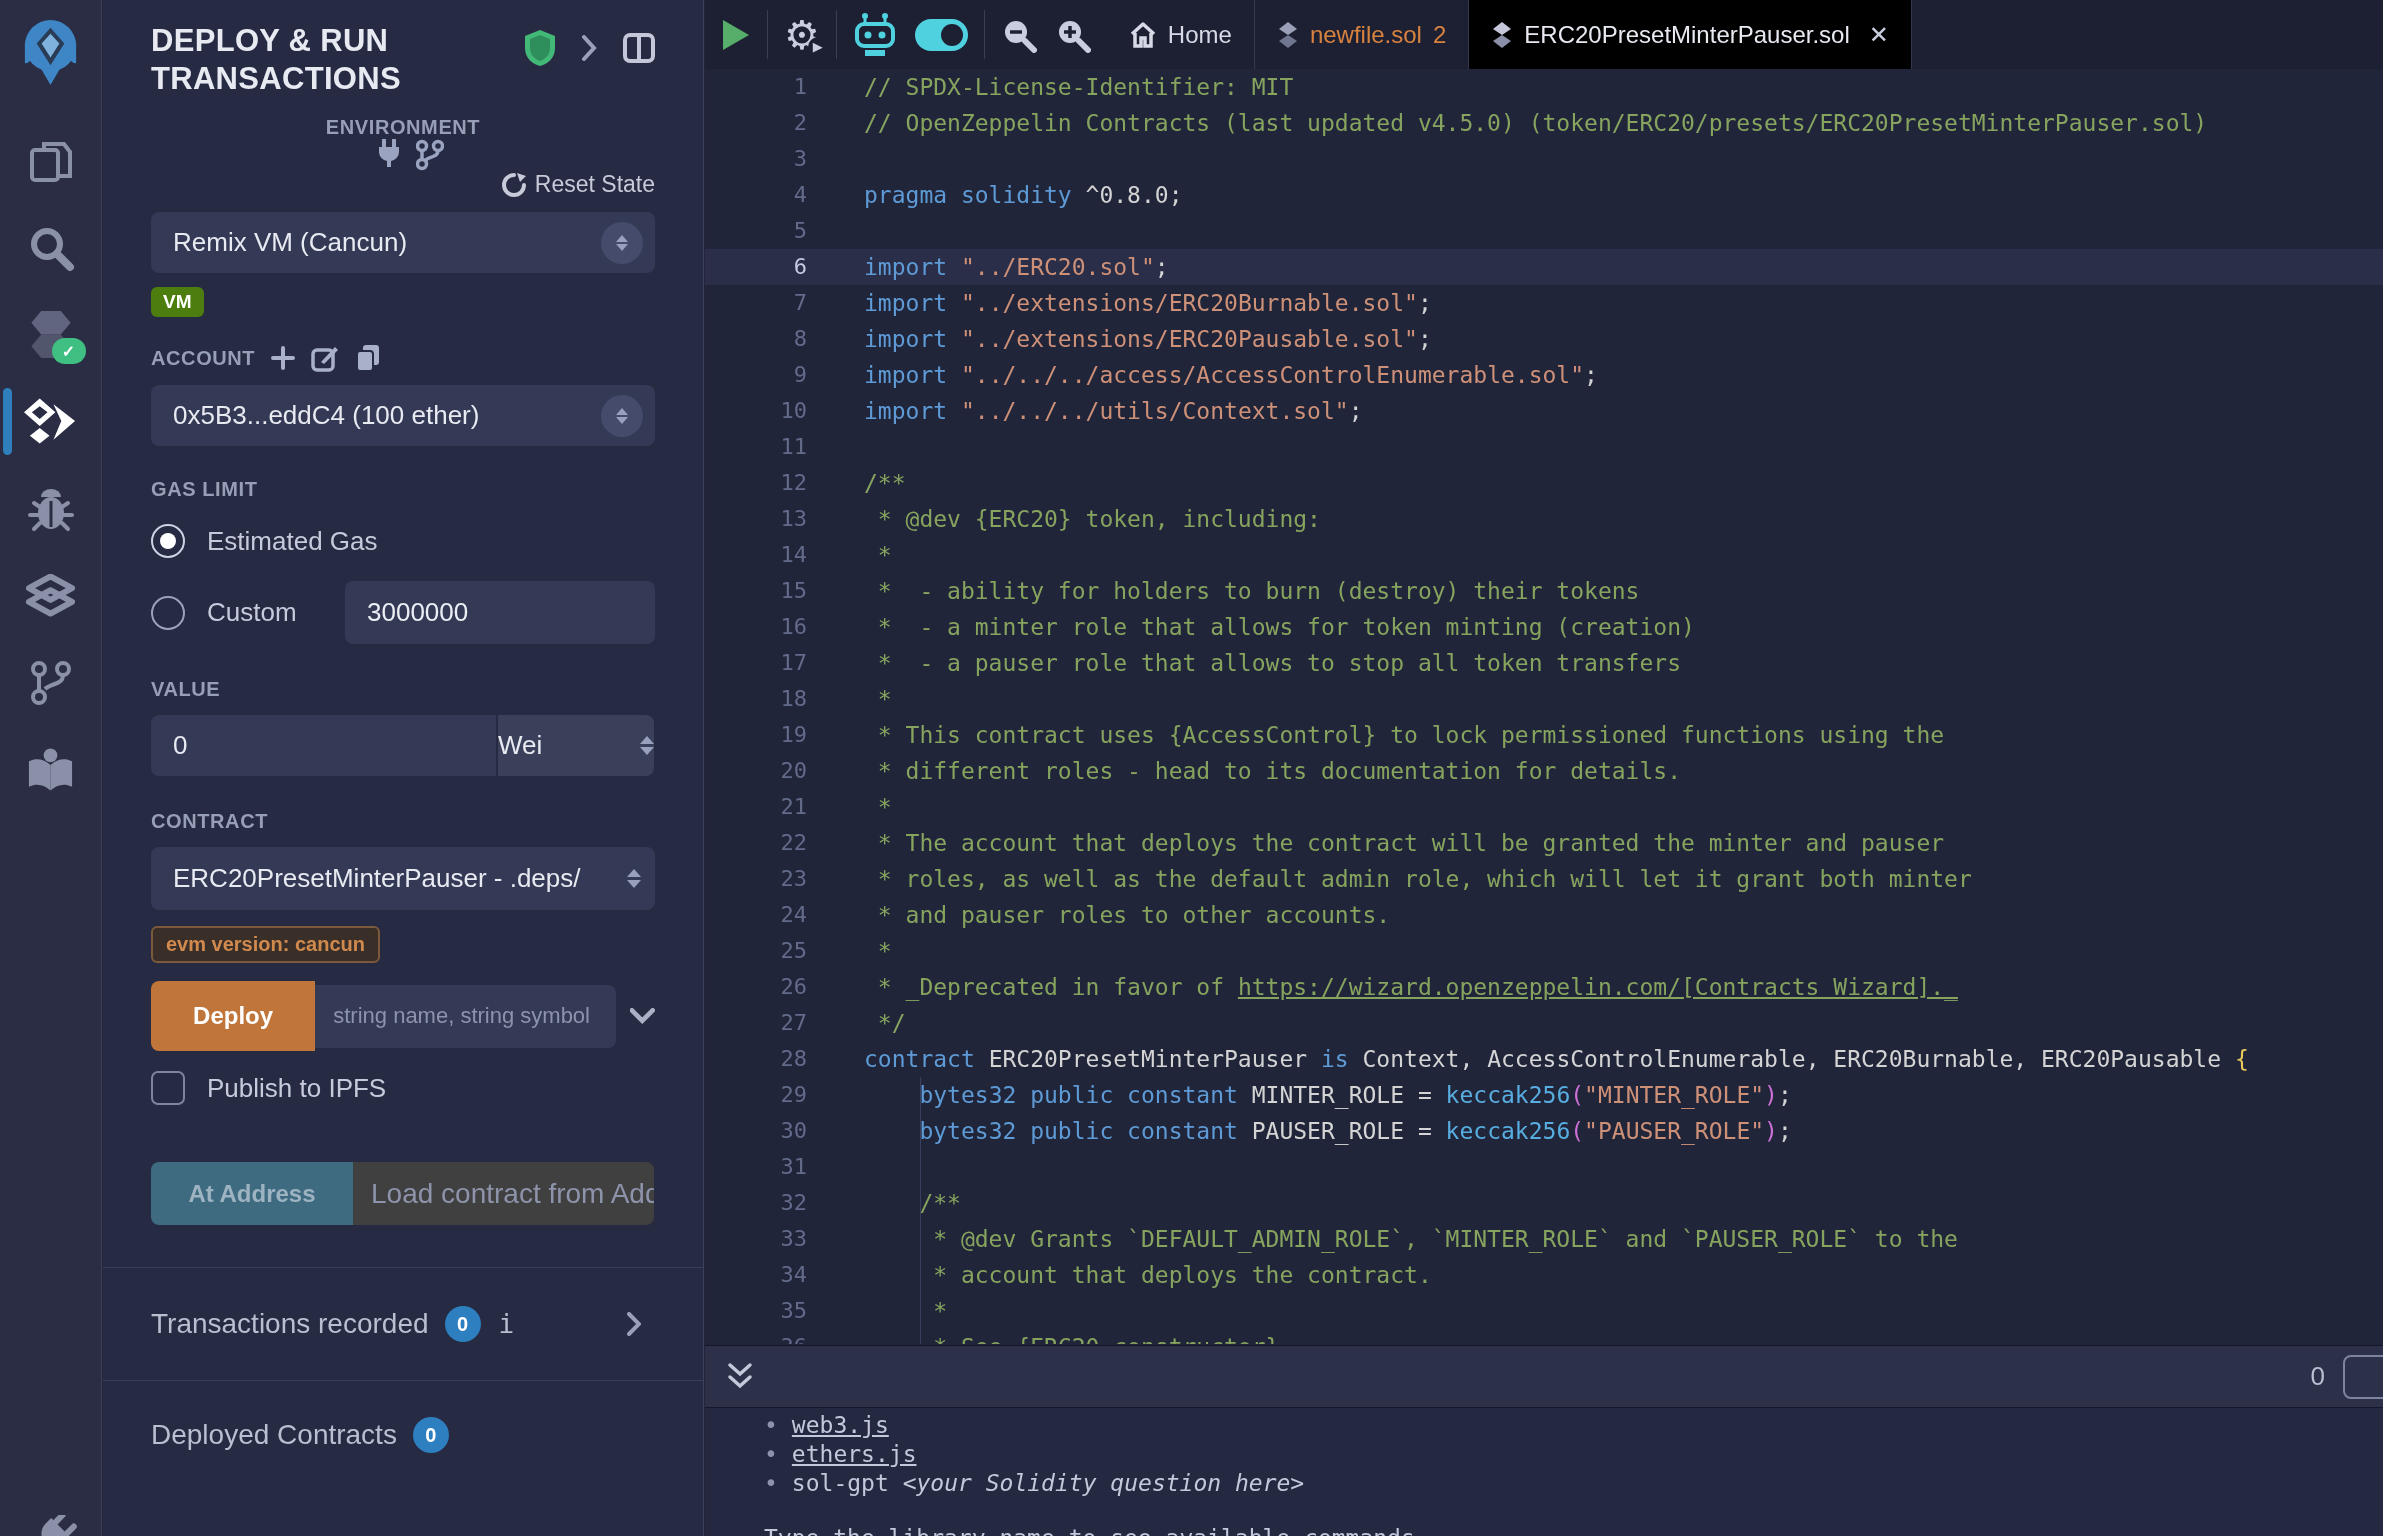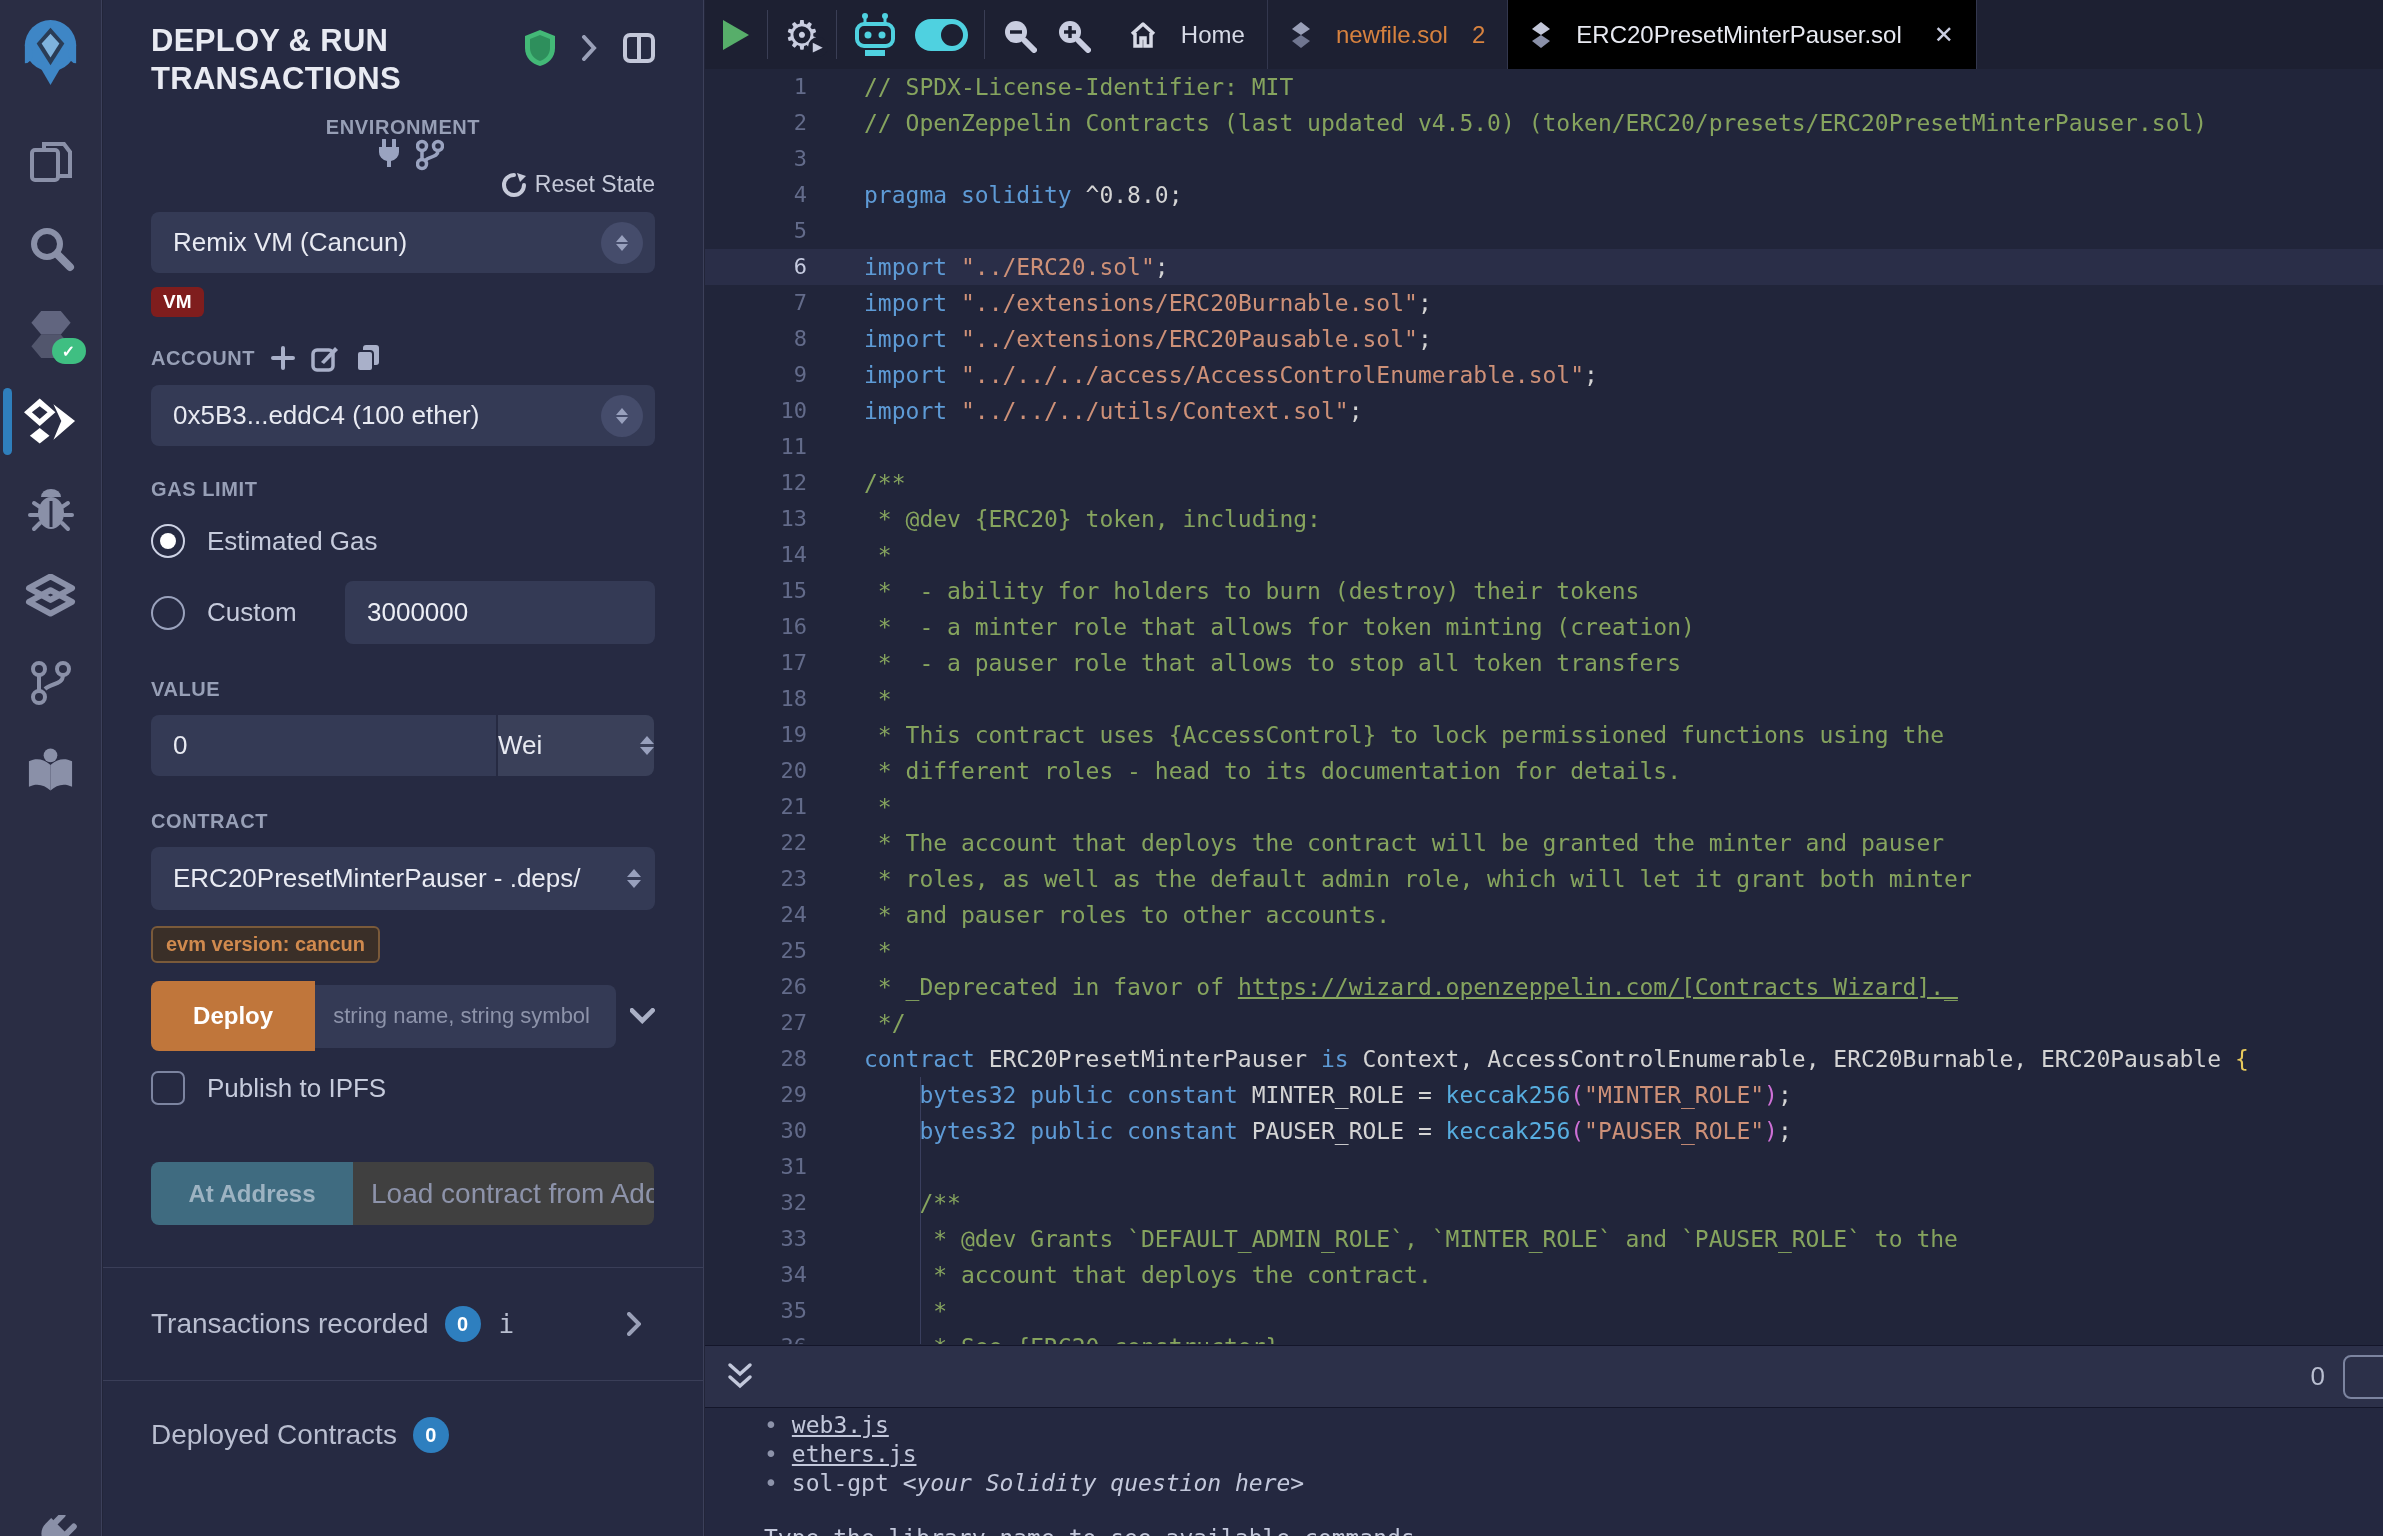--- a/index.html
+++ b/index.html
@@ -45,21 +45,21 @@
   }
   .sel-circle {
     margin-left:auto; width:42px; height:42px; border-radius:50%; background:#454c6b;
     display:flex; flex-direction:column; align-items:center; justify-content:center; gap:2px;
   }
   .tri-up { width:0;height:0;border-left:7px solid transparent;border-right:7px solid transparent;border-bottom:8px solid #98a0bd; }
   .tri-dn { width:0;height:0;border-left:7px solid transparent;border-right:7px solid transparent;border-top:8px solid #98a0bd; }
   .arrows-plain { margin-left:auto; display:flex; flex-direction:column; gap:3px; align-items:center; }
   .vm-badge {
     display:inline-block; margin-top:14px; padding:4px 12px; border-radius:6px;
-    background:#7f1d1d; color:#fff; font-weight:bold; font-size:19px;
+    background:#4d7c0f; color:#fff; font-weight:bold; font-size:19px;
   }
   .acct-row { margin-top:26px; display:flex; align-items:center; gap:16px; color:#a9b0c9; }
   .gas-label { margin-top:32px; }
   .radio-row { margin-top:20px; display:flex; align-items:center; min-height:63px; }
   .radio { width:34px; height:34px; border-radius:50%; border:2px solid #9aa2bd; flex:0 0 auto;
            display:flex; align-items:center; justify-content:center; }
   .radio.sel { border-color:#cdd2e4; }
   .radio.sel::after { content:""; width:16px; height:16px; border-radius:50%; background:#fff; }
   .radio-label { margin-left:22px; font-size:26px; color:#c6cbdc; }
   .custom-input {
@@ -97,21 +97,21 @@
     font-size:20px; font-weight:bold; display:flex; align-items:center; justify-content:center; margin-left:16px; }
   .info-i { margin-left:18px; font-family:"DejaVu Sans Mono", monospace; font-size:26px; color:#b9bed0; }
   .tx-chev { margin-left:auto; margin-right:14px; }
   .dep-row { padding:36px 0; display:flex; align-items:center; }
   
   .main { position:absolute; left:705px; top:0; right:0; height:100%; background:#21253a; }
   .tabbar { position:absolute; top:0; left:0; right:0; height:69px; background:#1d2032;
     display:flex; align-items:stretch; }
   .tb-seg { display:flex; align-items:center; padding:0 16px; gap:18px; }
   .tb-div { width:1px; background:#3a3e55; margin:10px 0; }
-  .tab { display:flex; align-items:center; gap:24px; padding:0 22px; font-size:24px; color:#d7dae6;
+  .tab { display:flex; align-items:center; gap:11px; padding:0 22px; font-size:24px; color:#d7dae6;
     border-right:1px solid #33374e; white-space:nowrap; }
   .tab.orange { color:#d7823f; }
   .tab.active { background:#000000; color:#e8eaf2; }
   .tab .close { color:#c9cde0; font-size:24px; margin-left:8px; }
   .toggle { width:53px; height:32px; border-radius:16px; background:#4fd1e0; position:relative; }
   .toggle::after { content:""; position:absolute; right:5px; top:5px; width:22px; height:22px;
     border-radius:50%; background:#1d2032; }
   .gearwrap { position:relative; color:#c9cde0; font-size:40px; line-height:1; }
   .gearwrap .mini { position:absolute; right:-8px; bottom:-2px; width:20px; height:20px; border-radius:50%;
     background:#1d2032; color:#c9cde0; font-size:13px; display:flex; align-items:center; justify-content:center; }

